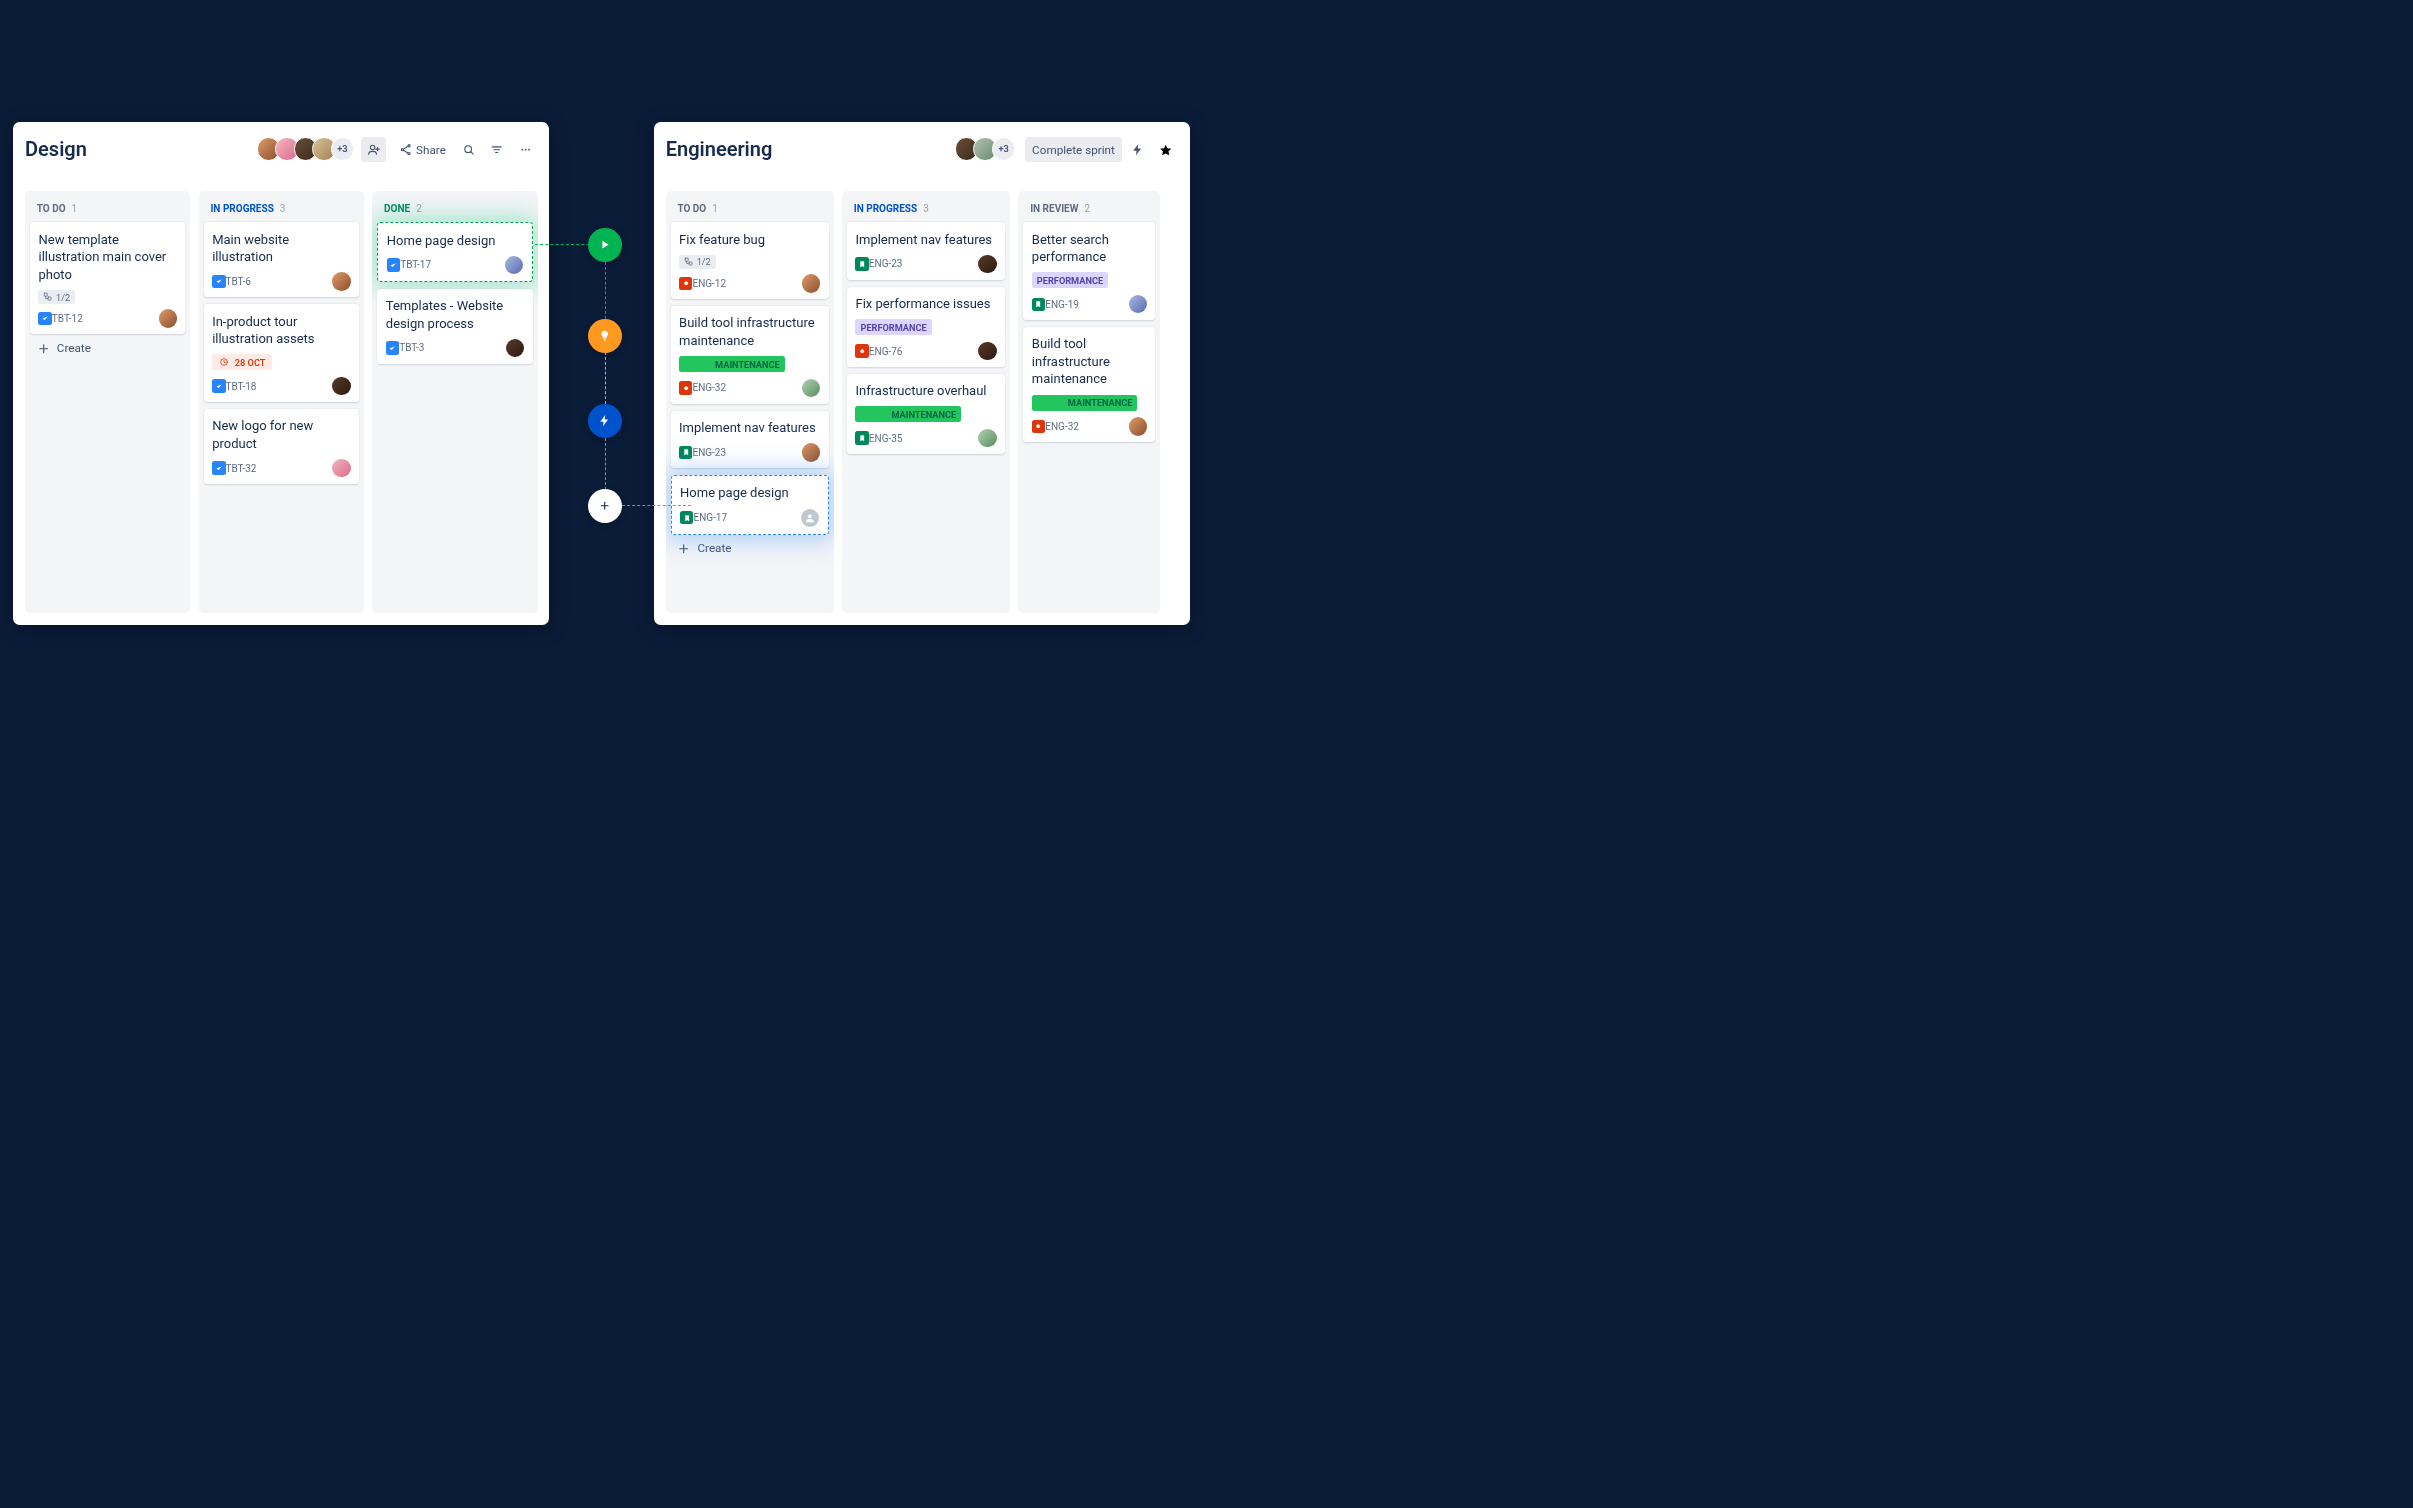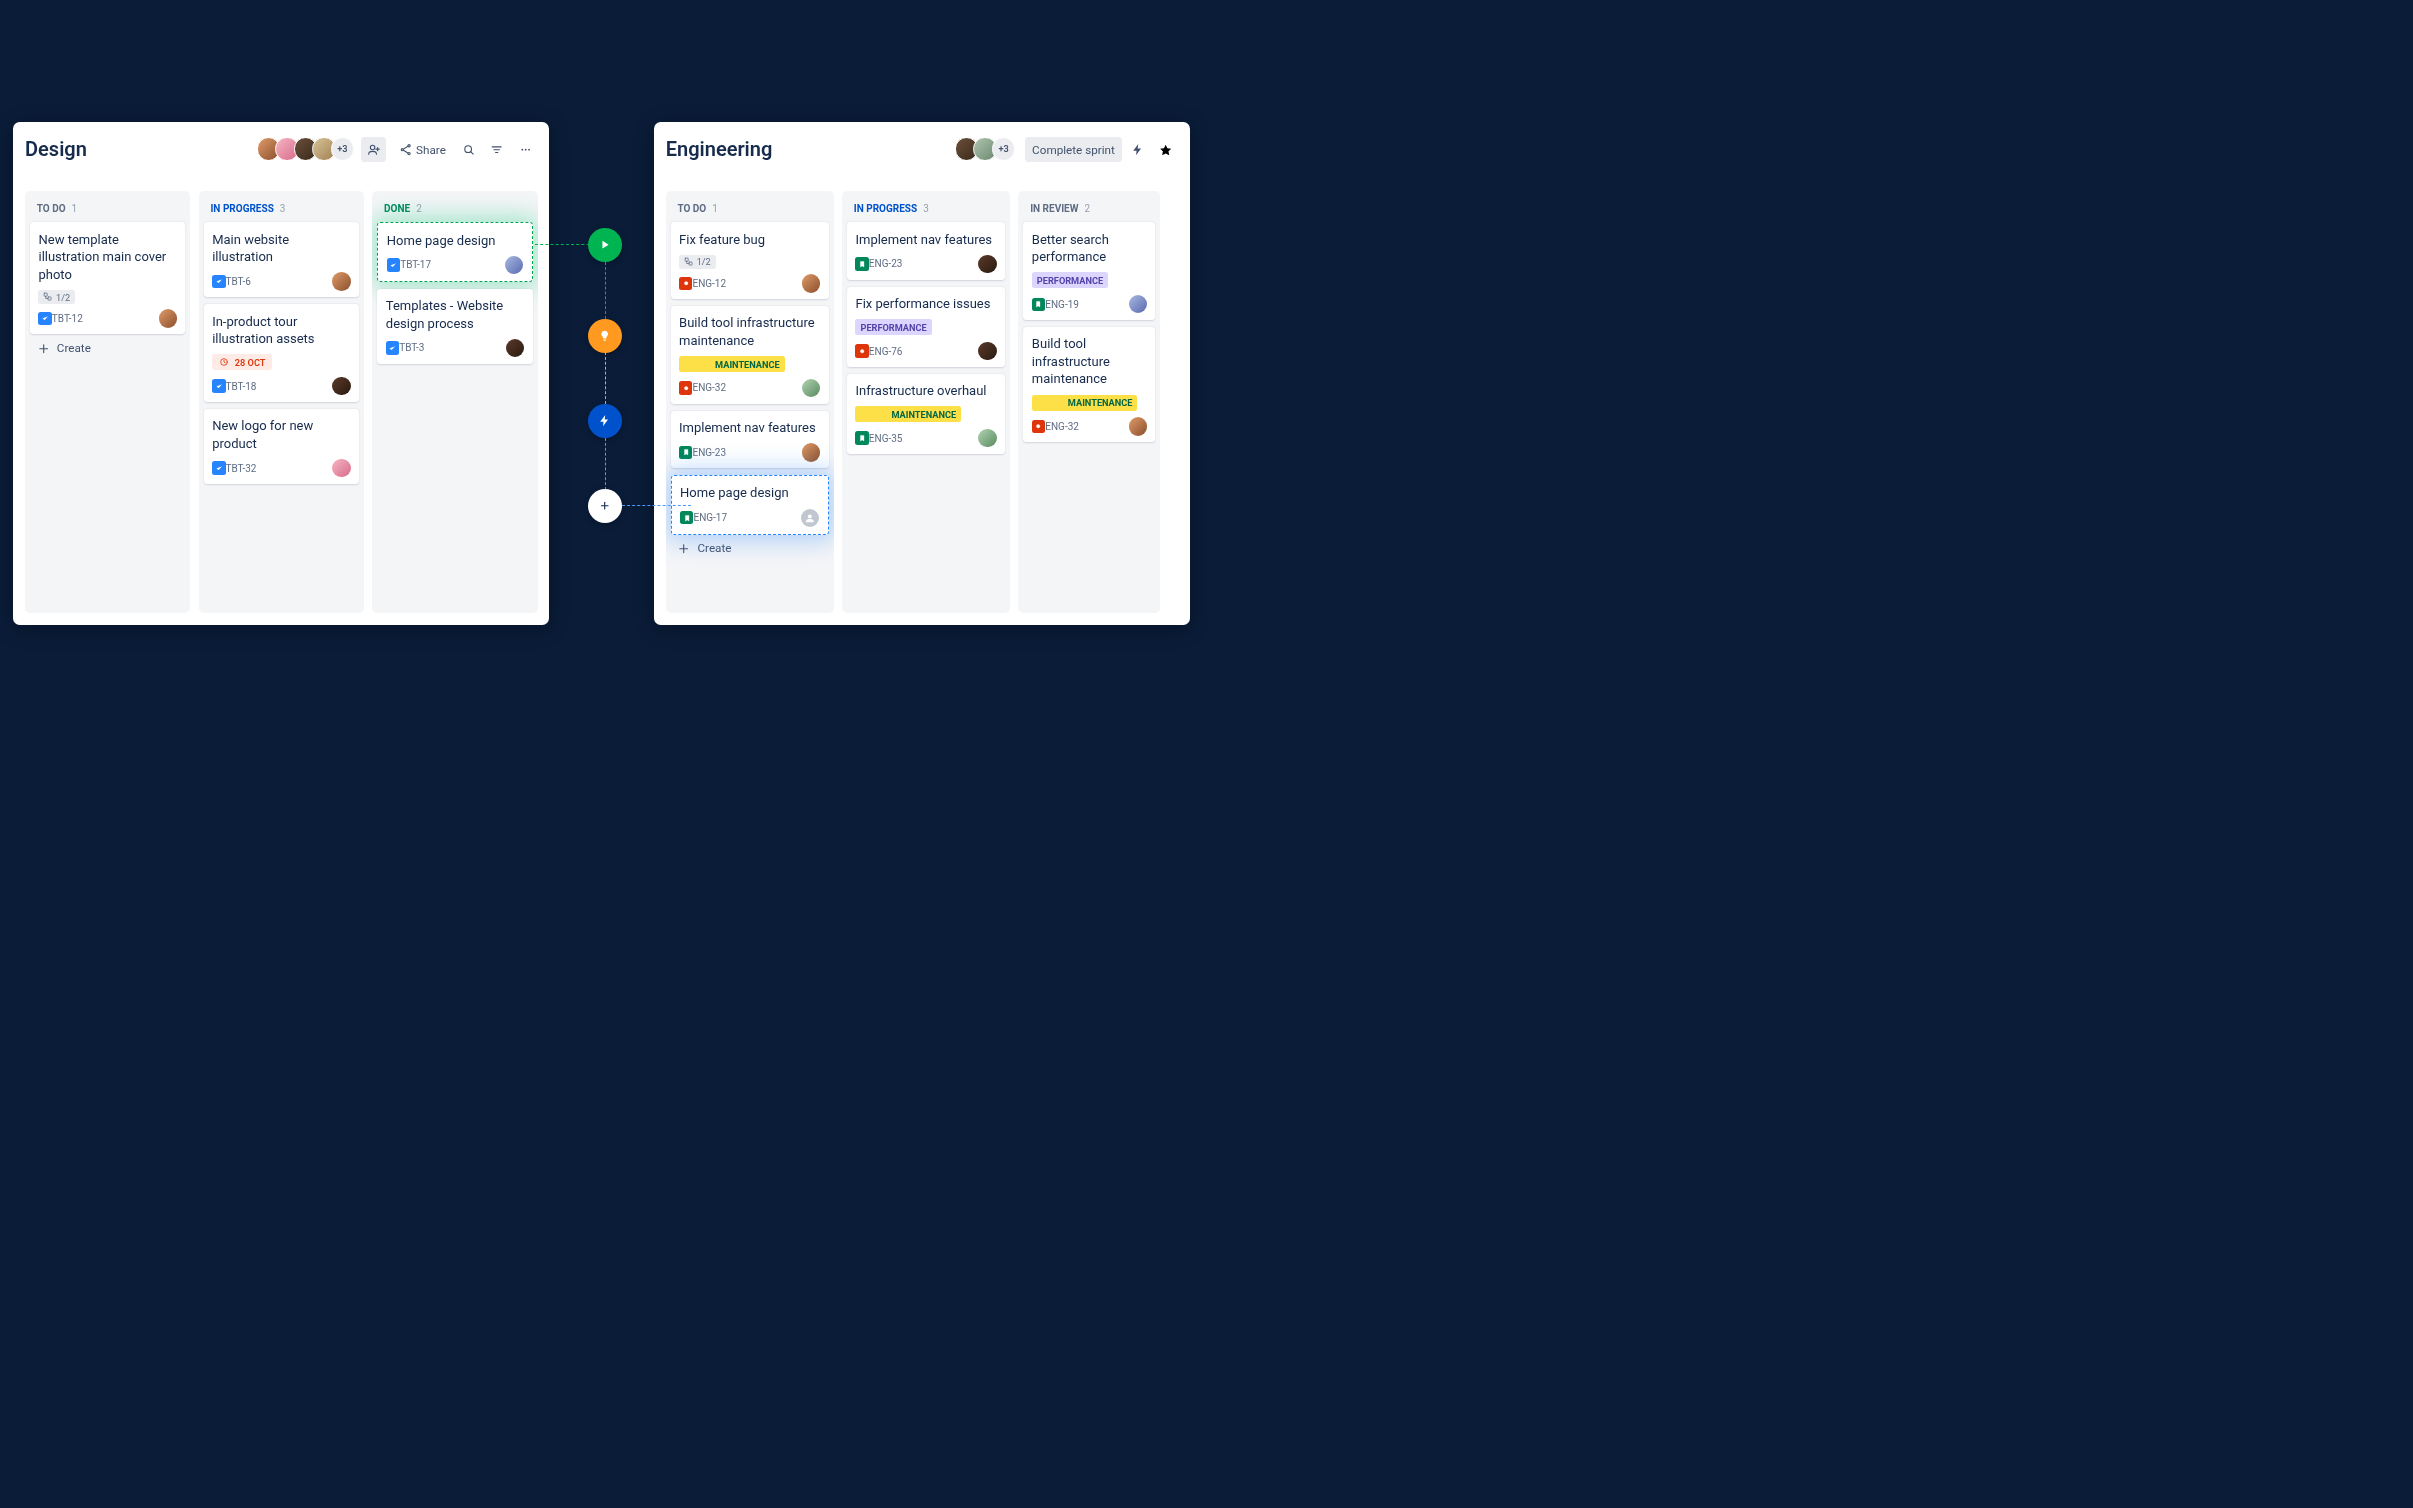--- a/index.html
+++ b/index.html
@@ -132,21 +132,21 @@
     margin-bottom: 6.7px;
   }
 
   .label {
     display: inline-block;
     font-size: 9.2px; font-weight: 700;
     padding: 2.5px 5px; border-radius: 2.5px;
     margin-bottom: 6.7px;
   }
   .label.perf  { background: #dcd6ff; color: #5243aa; }
-  .label.maint { background: #fde047; color: #006644; padding-left: 36px; }
+  .label.maint { background: #22c55e; color: #006644; padding-left: 36px; }
 
   .mini-avatar {
     width: 18.4px; height: 18.4px; border-radius: 50%;
     background: #c1c7d0;
   }
   .mini-avatar.placeholder {
     background: #c1c7d0;
     display: flex; align-items: center; justify-content: center;
   }
   .mini-avatar.c1 { background: linear-gradient(135deg,#e09b6a,#8a4f2b); }

